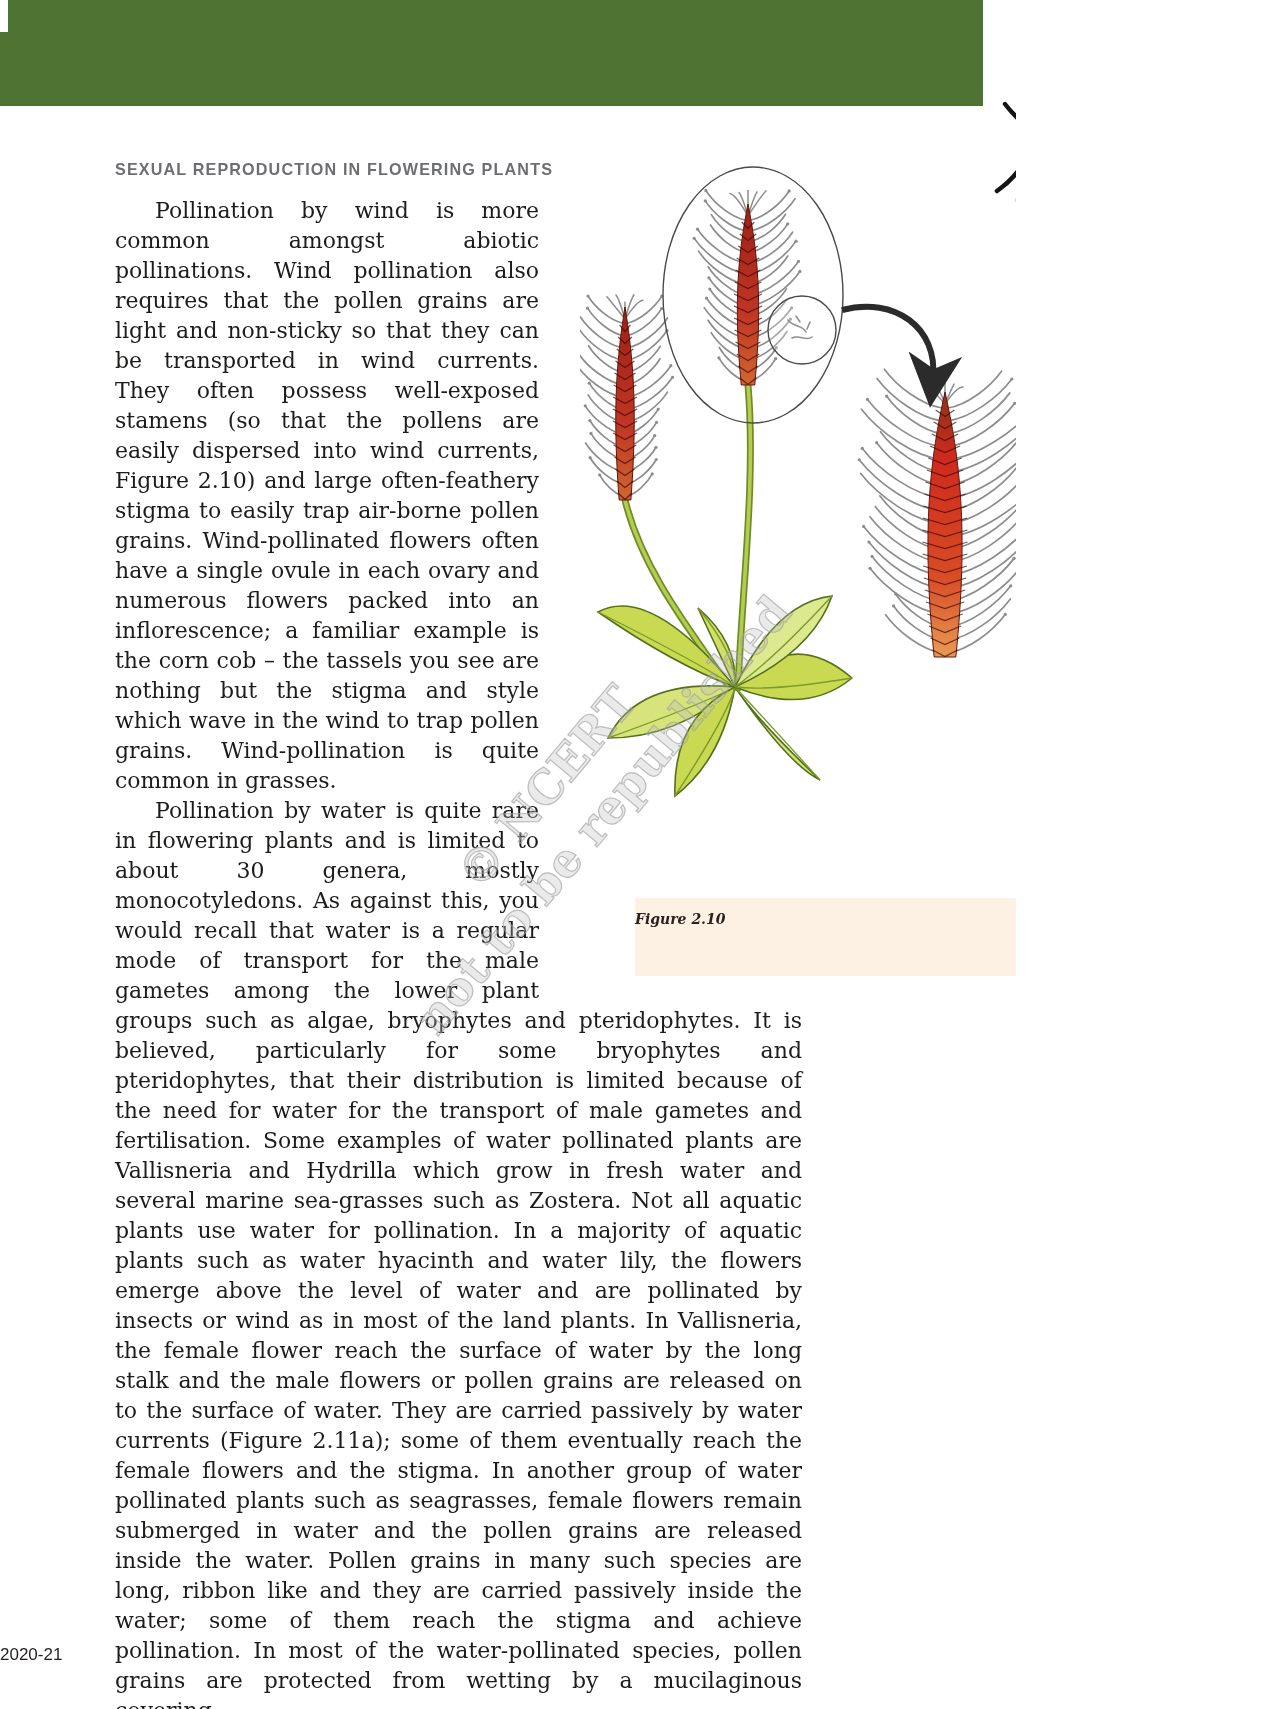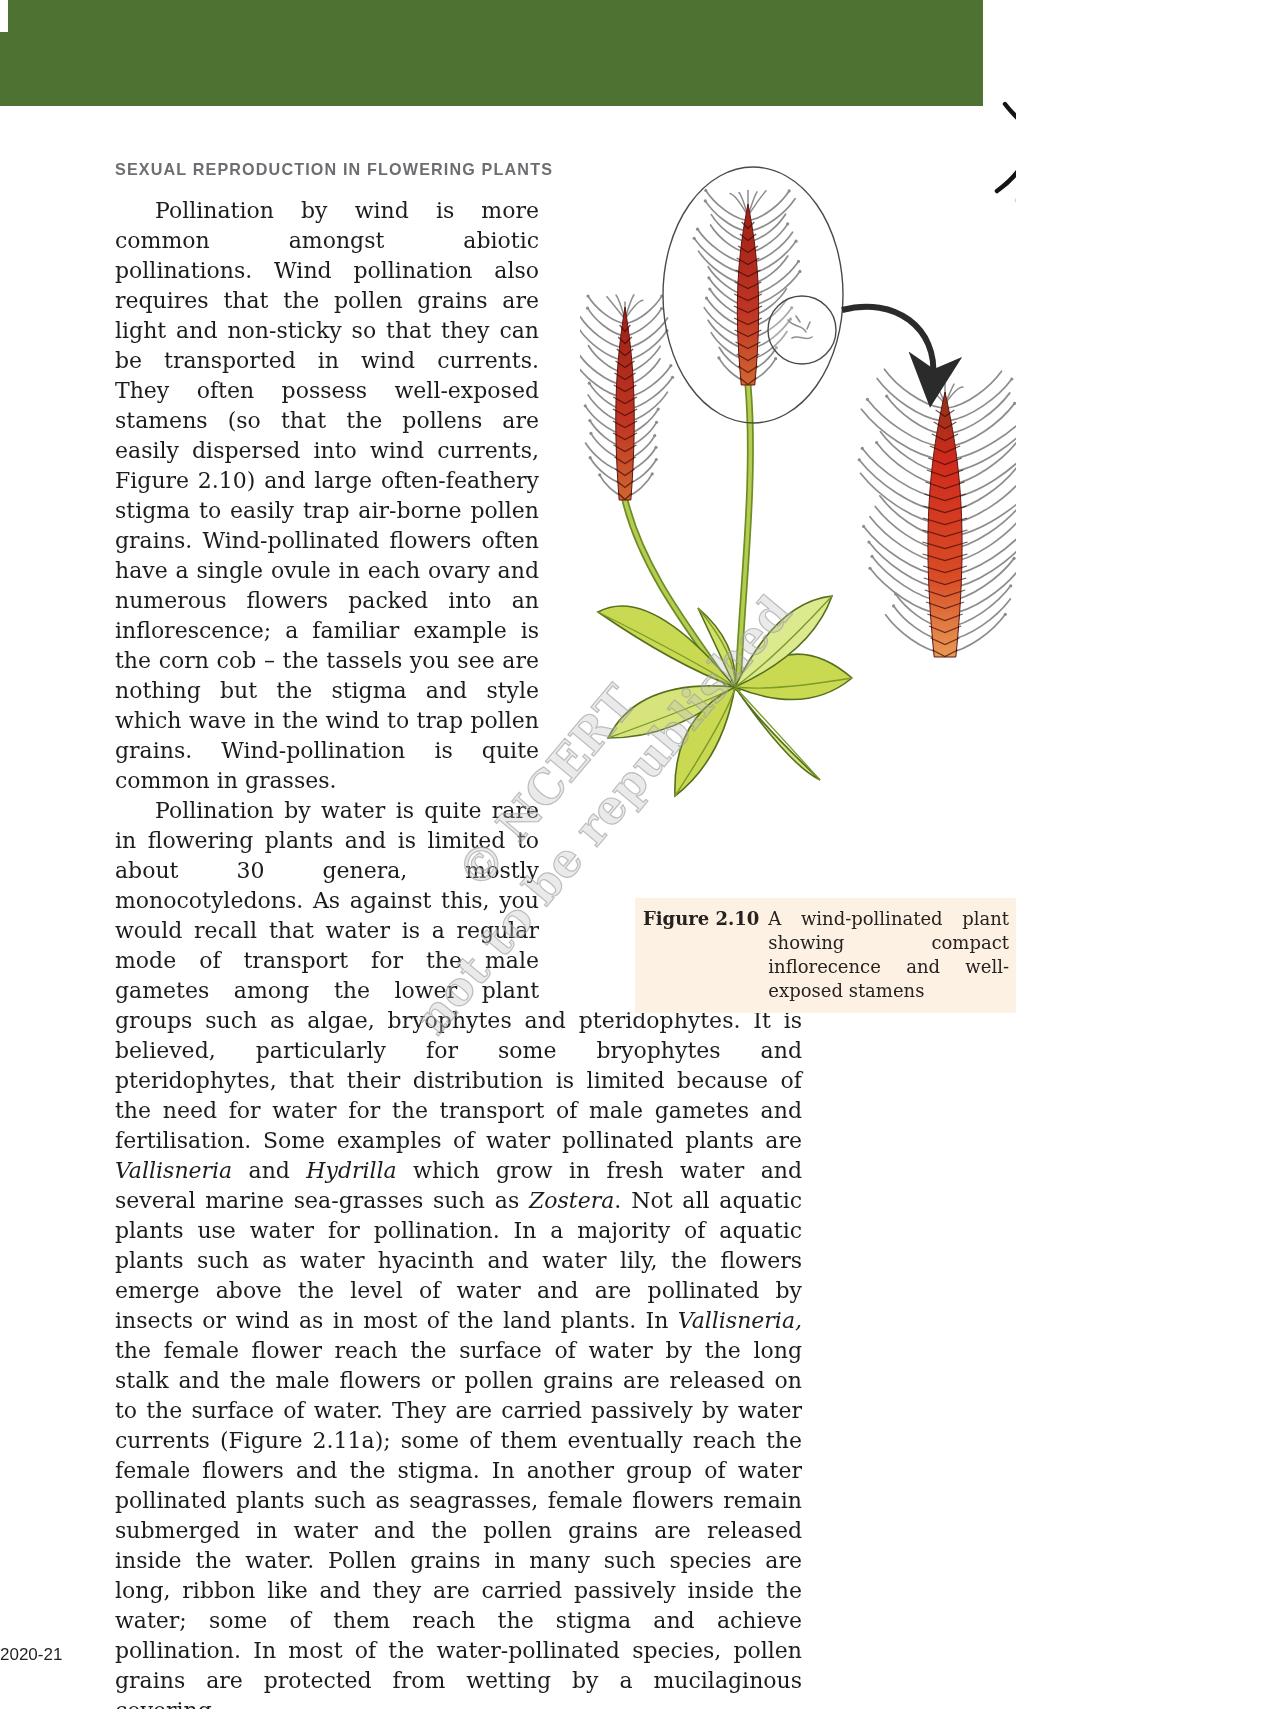--- a/index.html
+++ b/index.html
@@ -19,27 +19,27 @@
 
   .running-head { position:absolute; left:115px; top:160px; font-family:"Liberation Sans", sans-serif;
                   font-size:17px; color:#6d6e71; letter-spacing:1.2px; font-weight:600;
                   transform:scaleX(.95); transform-origin:left center; white-space:nowrap; }
 
   
   .text-flow { position:absolute; left:115px; top:196px; width:687px; z-index:2;
                font-size:22px; line-height:30px; color:#1e1c1b; text-align:justify; }
   .fig-spacer { float:right; width:263px; height:810px; }
   .text-flow p { text-indent:40px; }
-  .it { font-style:italic; }
+  .it { }
 
   
   .figure-art { position:absolute; left:580px; top:160px; width:450px; height:740px; z-index:2; }
   .fig-caption { position:absolute; left:635px; top:898px; width:386px; min-height:78px;
-                 background:#fdf1e3; padding:9px 12px 10px 8px; display:flex; z-index:4;
-                 font-size:18px; line-height:24px; color:#262220; }
+                 background:#fdf1e3; padding:9px 12px 10px 0; display:flex; z-index:4;
+                 font-size:14px; line-height:24px; color:#262220;font-style:italic; }
   .fig-caption .lbl { font-weight:bold; white-space:nowrap; margin-right:9px; }
   .fig-caption .cap { text-align:justify; }
 
   
   .wm { position:absolute; z-index:3; font-family:"DejaVu Serif", serif; font-size:46px; font-weight:bold;
         color:rgba(185,185,185,0.30); -webkit-text-stroke:1.2px rgba(160,160,160,0.65);
         white-space:nowrap; pointer-events:none; }
   .wm1 { left:467px; top:855px; transform:rotate(-50deg); transform-origin:left center; }
   .wm2 { left:425px; top:1000px; transform:rotate(-50deg); transform-origin:left center; }
 
@@ -369,21 +369,20 @@
     <g>
       <ellipse cx="173" cy="135" rx="90" ry="128" fill="none" stroke="#4a4a4a" stroke-width="1.4"></ellipse>
       <circle cx="222" cy="170" r="34" fill="rgba(255,255,255,0.25)" stroke="#4a4a4a" stroke-width="1.4"></circle>
       <path d="M208,160 C214,168 222,164 226,172 M212,178 C219,174 226,182 232,177 M216,156 l4,6 M230,162 l-3,7" stroke="#909090" stroke-width="1.6" fill="none" stroke-linecap="round"></path>
     </g>
     <path d="M262,150 C315,136 358,168 353,218" fill="none" stroke="#2b2b2b" stroke-width="6" marker-end="url(#ah)"></path>
   </svg>
 
   <div class="fig-caption">
     <span class="lbl">Figure 2.10</span>
-    <span class="cap">A wind-pollinated plant showing compact inflorecence and well-exposed stamens</span>
   </div>
 
   <div class="text-flow">
     <div class="fig-spacer"></div>
     <p>Pollination by wind is more common amongst abiotic pollinations. Wind pollination also requires that the pollen grains are light and non-sticky so that they can be transported in wind currents. They often possess well-exposed stamens (so that the pollens are easily dispersed into wind currents, Figure 2.10) and large often-feathery stigma to easily trap air-borne pollen grains. Wind-pollinated flowers often have a single ovule in each ovary and numerous flowers packed into an inflorescence; a familiar example is the corn cob – the tassels you see are nothing but the stigma and style which wave in the wind to trap pollen grains.  Wind-pollination is quite common in grasses.</p>
     <p><span>Pollination by water is quite rare in flowering plants and is limited to about 30 genera, mostly monocotyledons. As against this, you would recall that water is a regular mode of transport for the male gametes among the lower plant groups such as algae, bryophytes and pteridophytes. It is believed, particularly for some bryophytes and pteridophytes, that their distribution is limited because of the need for water for the transport of male gametes and fertilisation. Some examples of water pollinated plants are </span><span class="it">Vallisneria</span><span> and </span><span class="it">Hydrilla</span><span> which grow in  fresh water and several marine sea-grasses such as </span><span class="it">Zostera</span><span>. Not all aquatic plants use water for pollination. In a majority of aquatic plants such as water hyacinth and water lily, the flowers emerge above the level of water and are pollinated by insects or wind as in most of the land plants. In </span><span class="it">Vallisneria,</span><span> the female flower reach the surface of water by the long stalk and the male flowers or pollen grains are released on to the surface of water. They are carried passively by water currents (Figure 2.11a);  some of them eventually reach the female flowers and the stigma. In another group of water pollinated plants such as seagrasses, female flowers remain submerged in water and the pollen grains are released inside the water. Pollen grains in many such species are long, ribbon like and they are carried passively inside the water; some of them reach the stigma and achieve pollination. In most of the water-pollinated species, pollen grains are protected from wetting by a mucilaginous covering.</span></p>
   </div>
 
   <div class="pagenum-box">
     <span>29</span>

